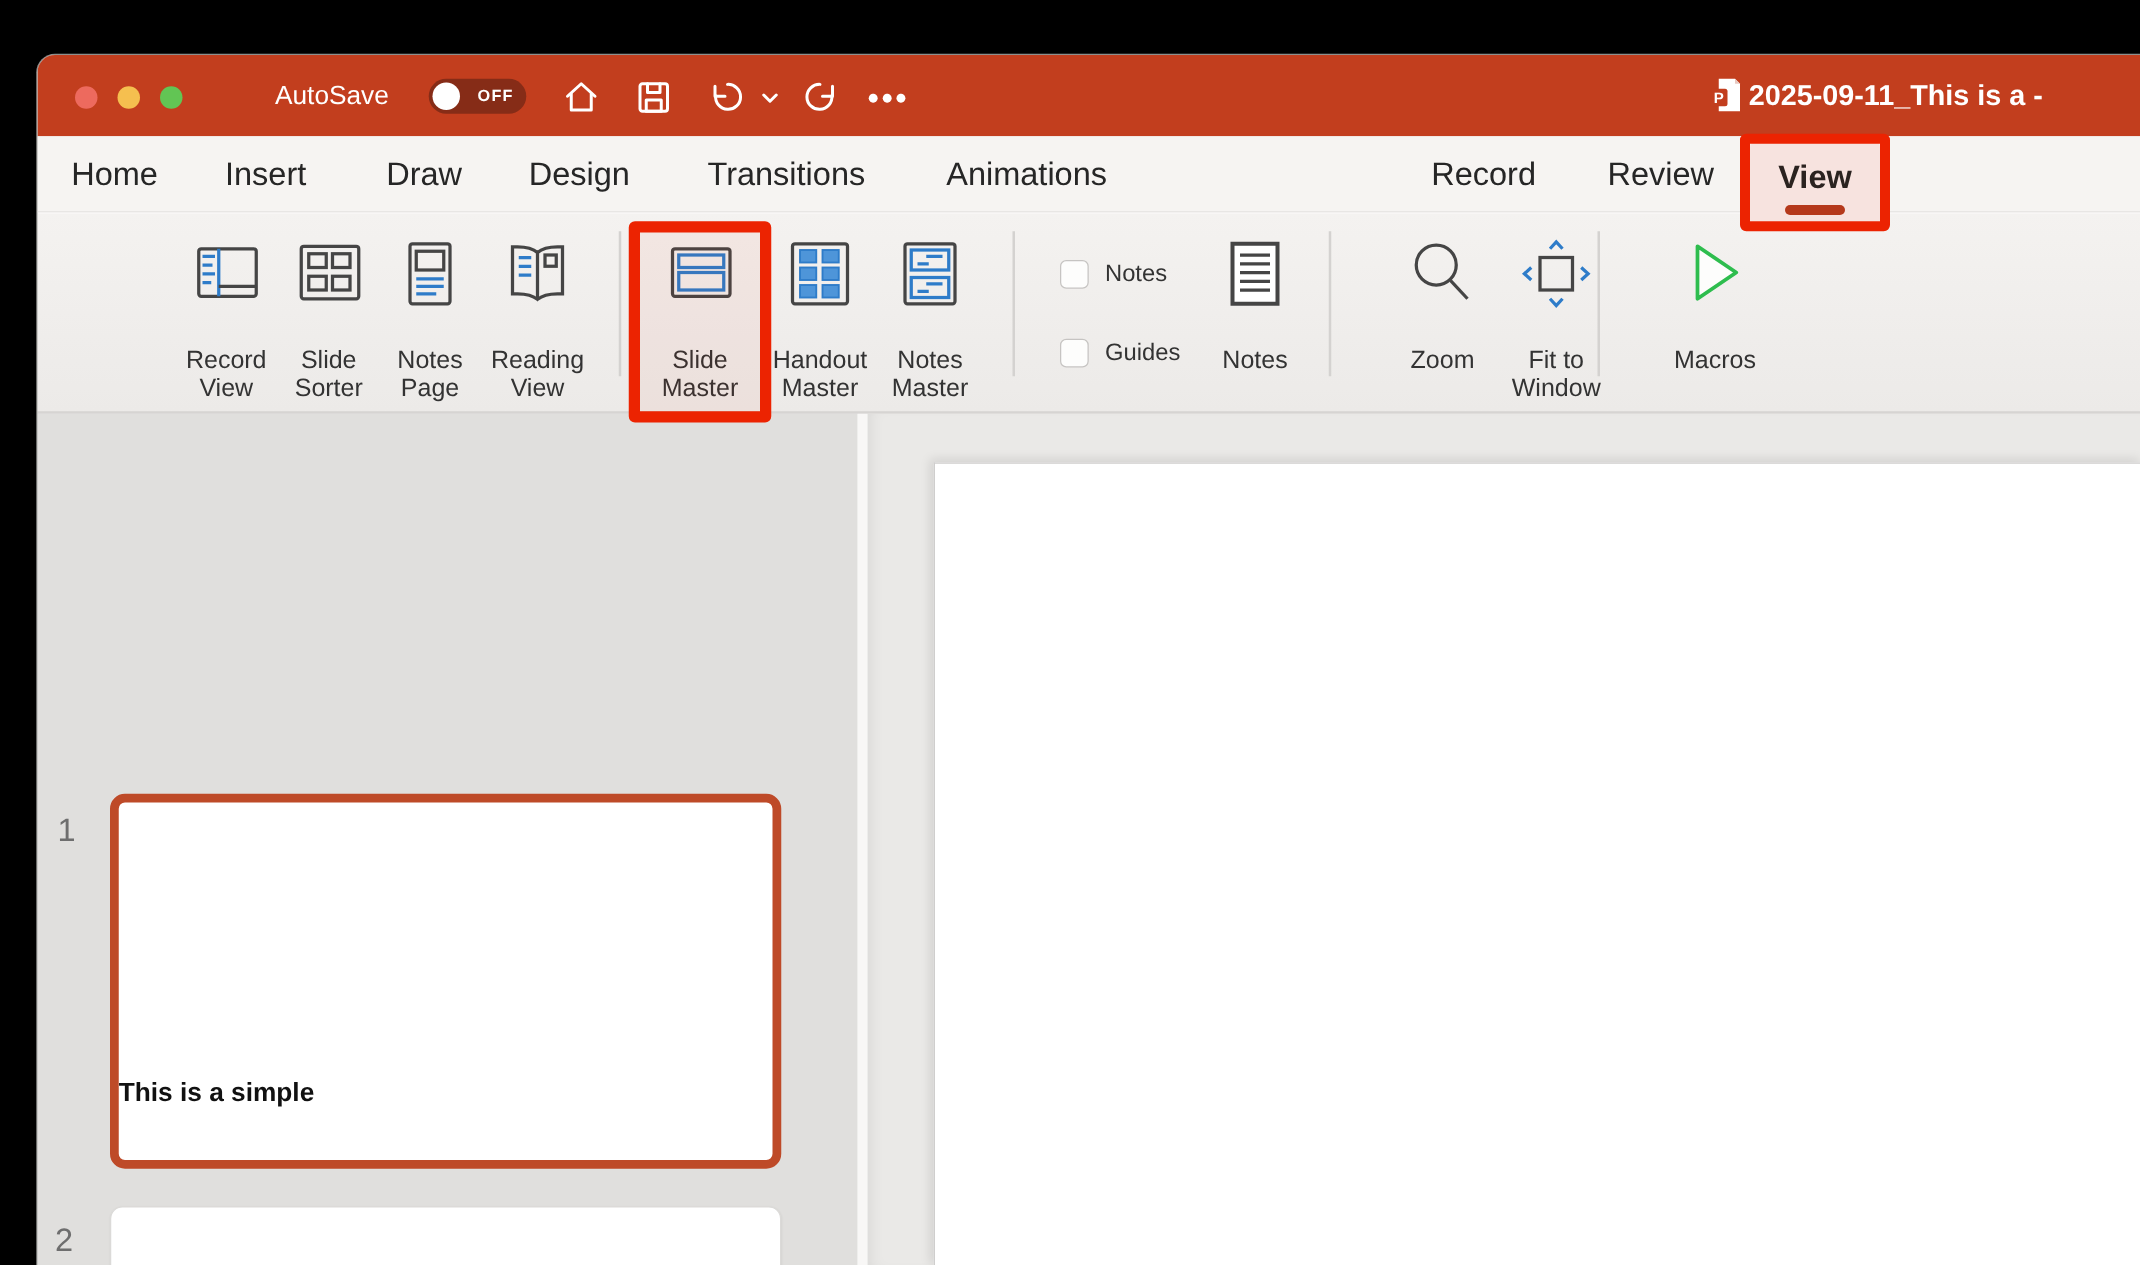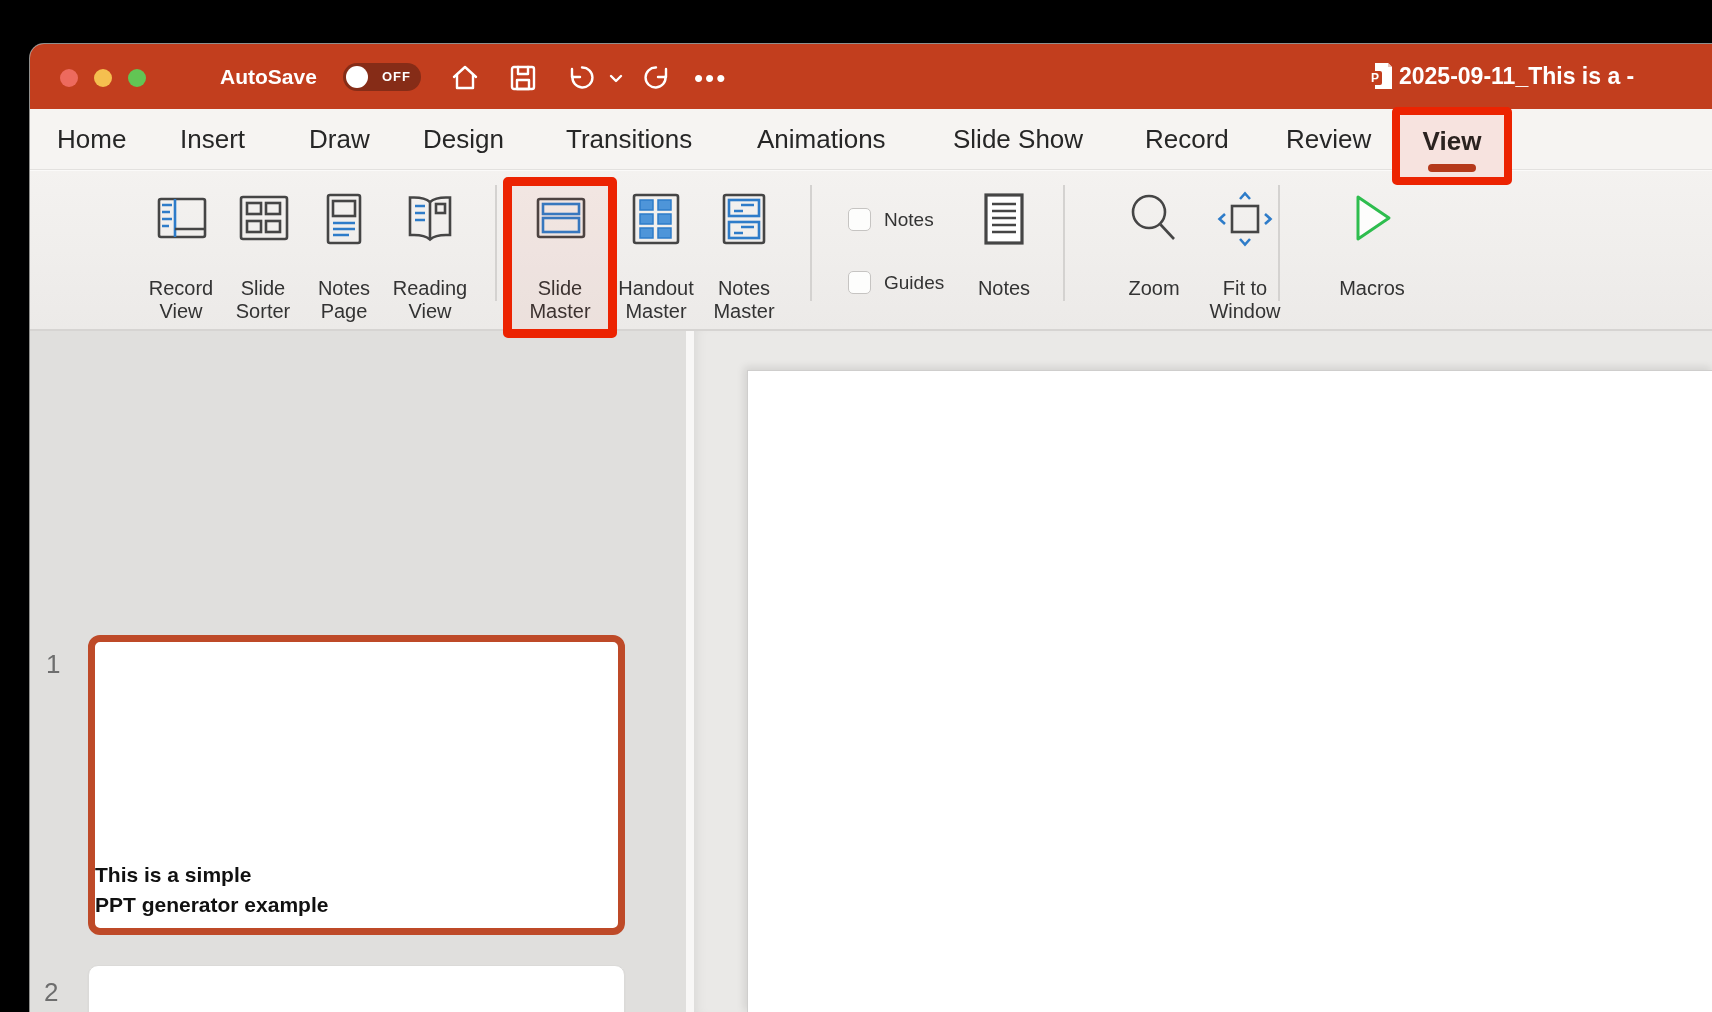--- a/index.html
+++ b/index.html
@@ -12,21 +12,21 @@
             box-shadow:0 0 0 1px #8f8f8d; }
 
   
   .titlebar { position:absolute; left:0; top:0; width:100%; height:65px;
               background:var(--titlebar,#C23E1E); }
   .traffic { position:absolute; top:25px; width:18px; height:18px; border-radius:50%; }
   .t-close { left:30px;  background:#ED6A5E; }
   .t-min   { left:64px;  background:#F5BF4F; }
   .t-zoom  { left:98px;  background:#62C554; }
   .autosave-label { position:absolute; left:190px; top:0; height:55px; line-height:65px;
-                    color:#fff; font-weight:700; font-size:21px; }
+                    color:#fff; font-weight:400; font-size:21px; }
   .autosave-toggle { position:absolute; left:313px; top:19px; width:78px; height:28px;
                      border-radius:14px; background:var(--autosave-track,#862C17); cursor:pointer; }
   .autosave-knob { position:absolute; left:3px; top:3px; width:22px; height:22px; border-radius:50%; background:#fff; }
   .autosave-state { position:absolute; right:10px; top:0; height:20px; line-height:28px;
                     color:#fff; font-weight:700; font-size:13px; letter-spacing:1px; }
   .tb-icon { position:absolute; top:19px; width:30px; height:30px; }
   .tb-icon svg { display:block; }
   .ellipsis { position:absolute; top:19px; color:#fff; font-size:26px; letter-spacing:2px; line-height:30px; }
   .doc-title-wrap { position:absolute; left:1337px; top:0; right:0; height:65px; overflow:hidden; white-space:nowrap; }
   .doc-icon { position:absolute; left:0; top:18px; }
@@ -152,21 +152,20 @@
       </div>
     </div>
 
     <div class="menurow">
       <span class="menu-tab" style="left:27px">Home</span>
       <span class="menu-tab" style="left:150px">Insert</span>
       <span class="menu-tab" style="left:279px">Draw</span>
       <span class="menu-tab" style="left:393px">Design</span>
       <span class="menu-tab" style="left:536px">Transitions</span>
       <span class="menu-tab" style="left:727px">Animations</span>
-      <span class="menu-tab" style="left:923px">Slide Show</span>
       <span class="menu-tab" style="left:1115px">Record</span>
       <span class="menu-tab" style="left:1256px">Review</span>
       <div class="view-tab-bg">
         <span class="lbl">View</span>
         <div class="view-underline"></div>
       </div>
     </div>
 
     <div class="ribbon">
 
@@ -330,21 +329,20 @@
         <div class="rb-lbl"><span>Macros</span></div>
       </div>
     </div>
 
     <div class="thumb-panel">
       <div class="slide-num" style="left:16px; top:318px">1</div>
       <div class="slide-num" style="left:14px; top:646px">2</div>
 
       <div class="thumb thumb-1">
         <div class="txt l1">This is a simple</div>
-        <div class="txt l2">PPT generator example</div>
       </div>
 
       <div class="thumb thumb-2">
         
         
       </div>
     </div>
 
     <div class="panel-divider"></div>
 

